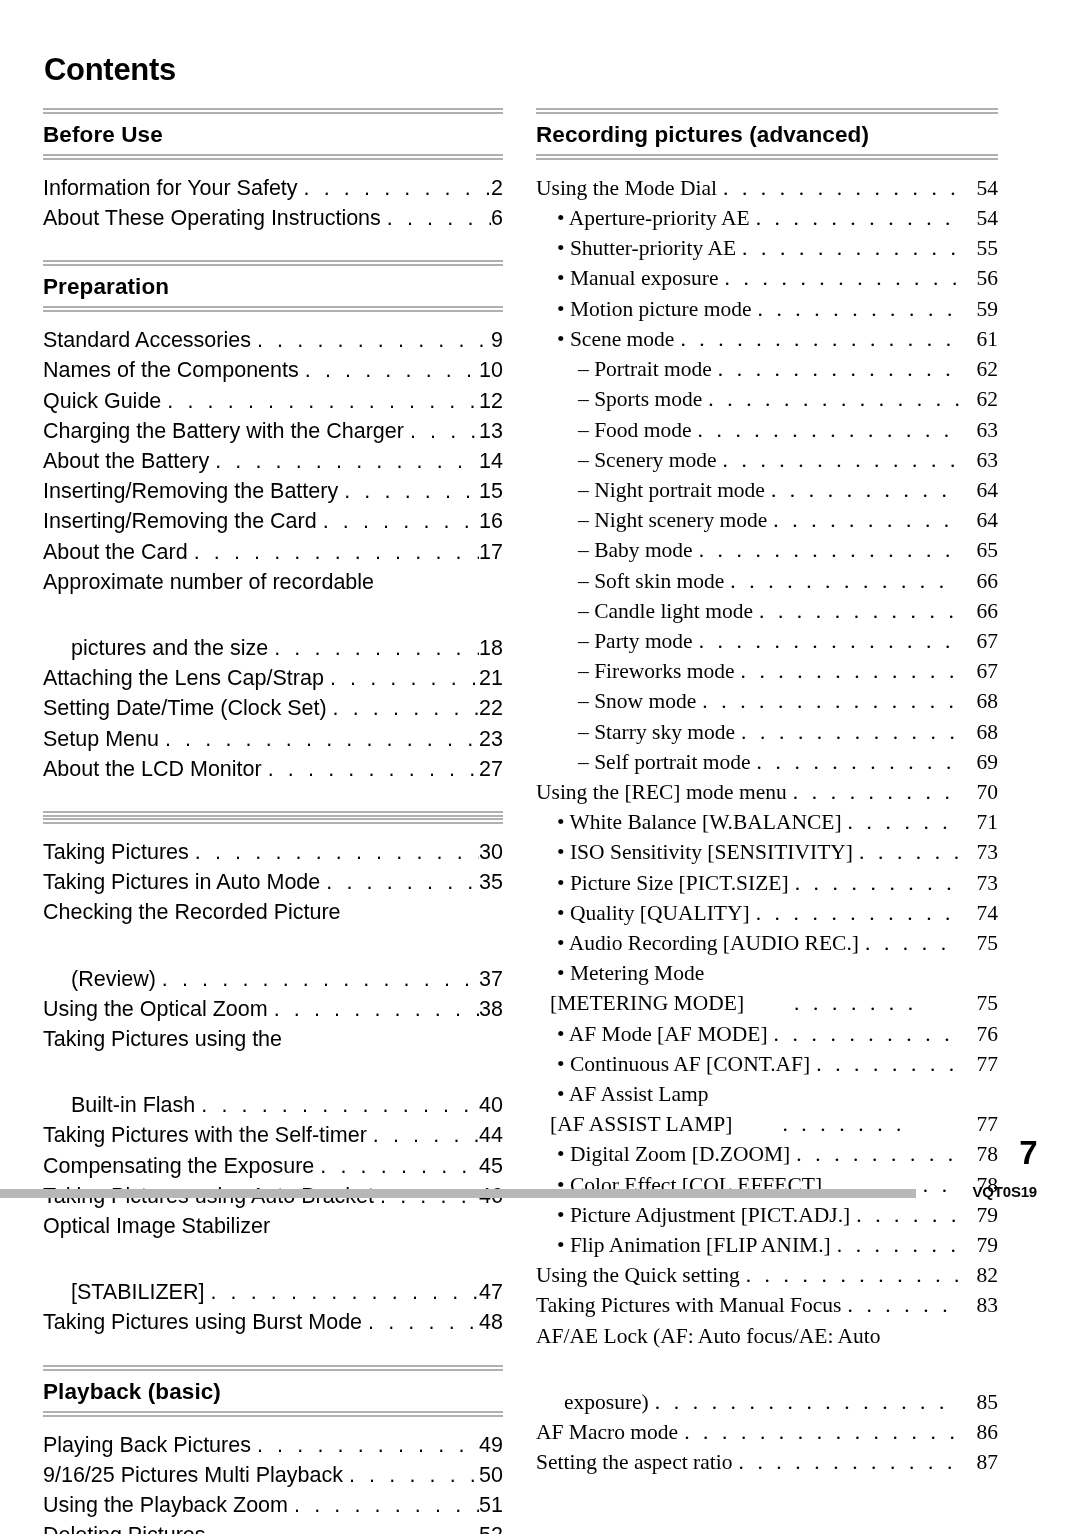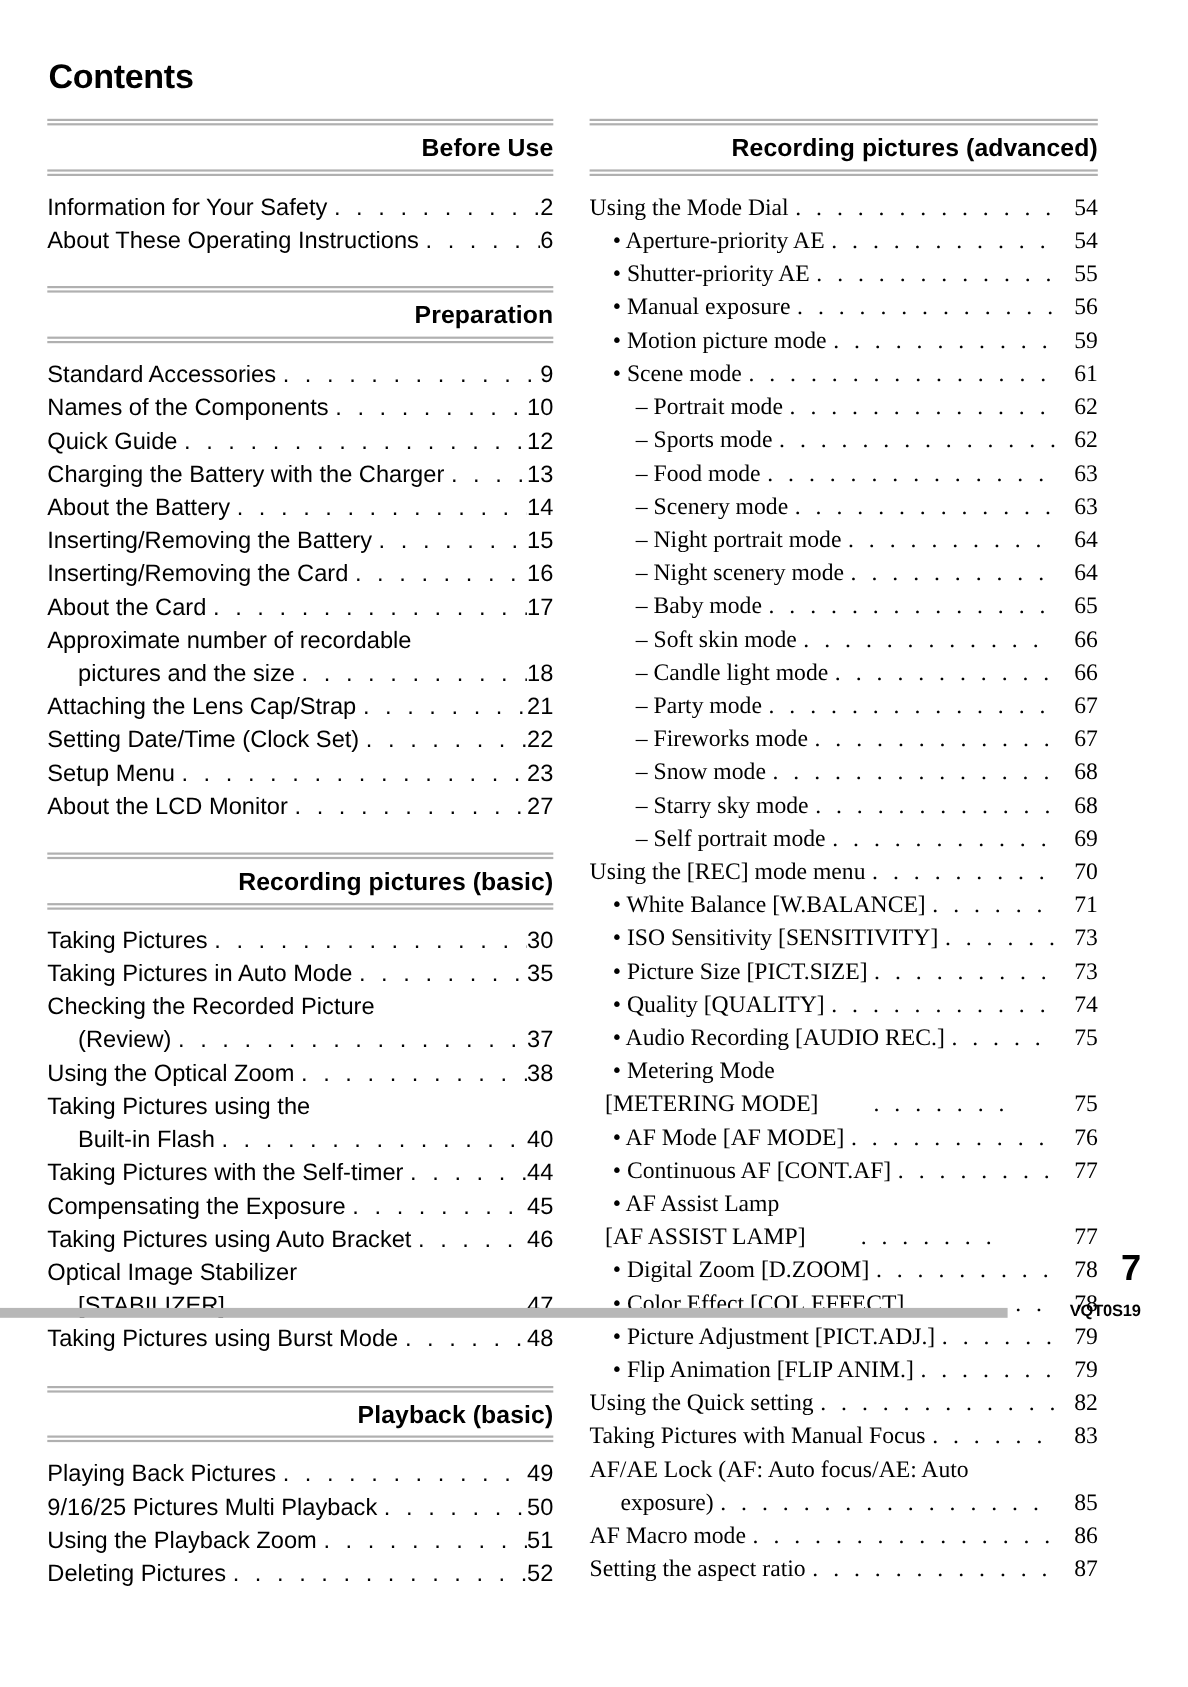--- a/index.html
+++ b/index.html
@@ -62,21 +62,21 @@
     content: "";
     position: absolute;
     left: 0; right: 0;
     height: 2px;
     background: #b0b0b0;
   }
   .rule::before { top: 0px; }
   .rule::after  { top: 4px; }
 
   .section-title {
-    text-align: right;
+    text-align: left;
     font-size: 22.5px;
     font-weight: bold;
     letter-spacing: 0.1px;
     padding: 7px 0 6px 0;
     line-height: 1.15;
   }
 
   
   .entries {
     padding-top: 12px;
@@ -102,21 +102,21 @@
     margin: 0 0px 0 6px;
     text-align: left;
     font-size: 21.5px;
   }
   .entry .pg {
     flex: 0 0 auto;
     text-align: right;
   }
 
   
-  .indent-1 { padding-left: 28px; }    
+  .indent-1 { padding-left: 28px; margin-top: 36px; }    
   .indent-b { padding-left: 21px; }    
   .indent-d { padding-left: 42px; }    
   .indent-br{ padding-left: 14px; gap: 44px; }    
 
   .col-right .entry { font-size: 21.5px; font-family: Liberation Serif, serif; }
   .col-right .entry .pg { min-width: 32px; }
   .col-right .entry .leader { margin-right: 7px; }
 
   .col-left .entry .pg { min-width: 0; }
   .col-left .entry .leader { margin-right: 0px; }
@@ -250,21 +250,20 @@
             </div>
             <div class="entry ">
               <span class="label">About the LCD Monitor</span>
               <span class="leader">. . . . . . . . . . . . . . . . . . . . . . . . . . . . . . . . . . . . . . . . . . . . . . . . . . . . . . . . . .</span>
               <span class="pg">27</span>
             </div>
           </div>
         </div>
         <div class="section">
           <div class="rule"></div>
-          <div class="section-title">Recording pictures (basic)</div>
           <div class="rule"></div>
           <div class="entries">
             <div class="entry ">
               <span class="label">Taking Pictures</span>
               <span class="leader">. . . . . . . . . . . . . . . . . . . . . . . . . . . . . . . . . . . . . . . . . . . . . . . . . . . . . . . . . .</span>
               <span class="pg">30</span>
             </div>
             <div class="entry ">
               <span class="label">Taking Pictures in Auto Mode</span>
               <span class="leader">. . . . . . . . . . . . . . . . . . . . . . . . . . . . . . . . . . . . . . . . . . . . . . . . . . . . . . . . . .</span>

